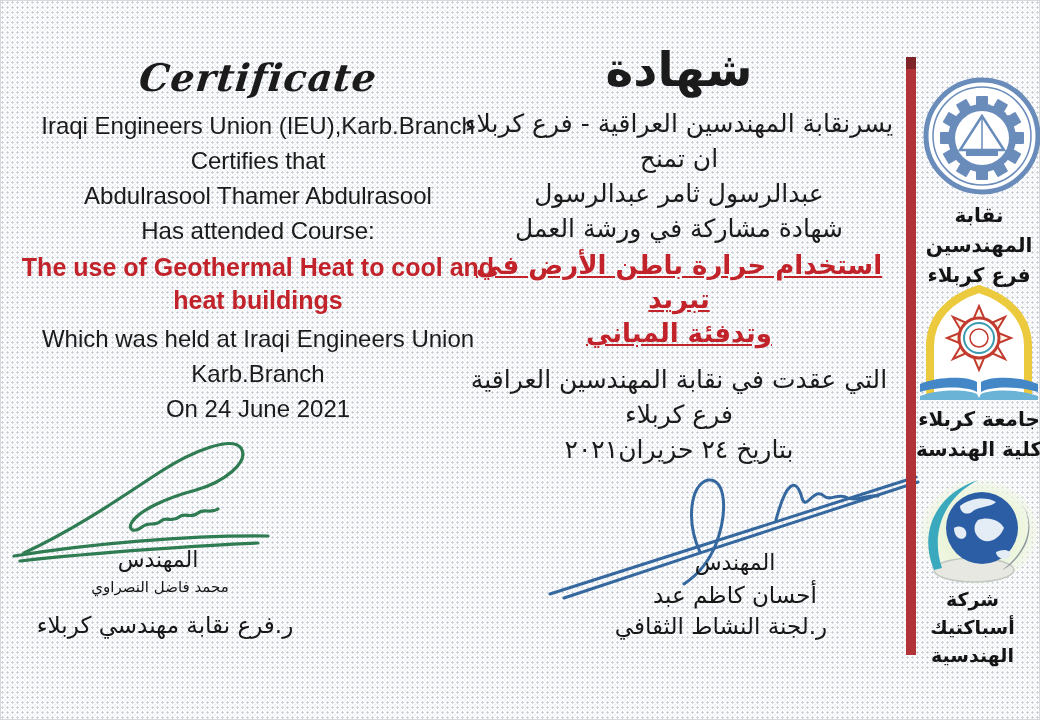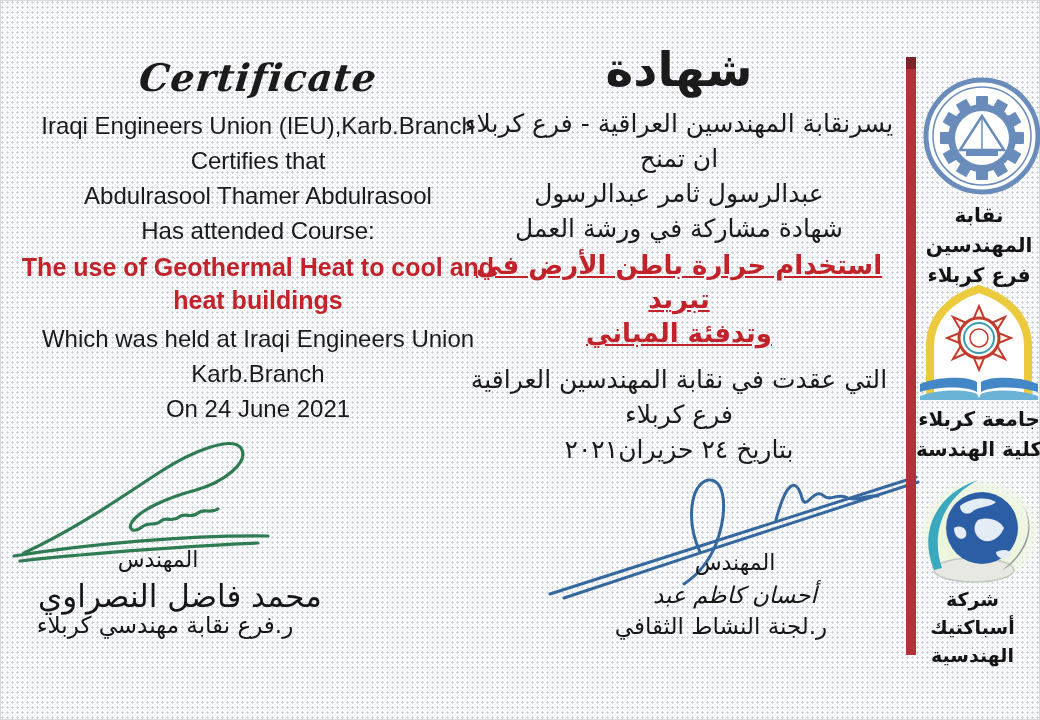--- a/index.html
+++ b/index.html
@@ -87,33 +87,33 @@
   <svg class="sig-svg" style="left:8px;top:432px;" width="310" height="135" viewBox="0 0 310 135">
     <g fill="none" stroke="#2f7b52" stroke-width="3.2" stroke-linecap="round">
       <path d="M16,121 C70,96 118,62 152,40 C186,18 224,4 233,16 C242,30 216,50 188,58
                C158,66 132,78 124,90 C119,98 126,101 134,95 C141,89 146,95 153,89
                C159,84 164,91 171,85 C177,80 183,87 190,81 C196,76 202,82 210,77"></path>
       <path d="M6,124 C80,112 180,103 260,104"></path>
       <path d="M12,129 C92,120 200,113 250,111"></path>
     </g>
   </svg>
   <div class="sig-caption" style="left:0px;top:547px;width:316px;font-size:22px;">المهندس</div>
-  <div class="sig-caption" style="left:0px;top:578px;width:320px;font-size:31px;padding-left:20px;">محمد فاضل النصراوي</div>
+  <div class="sig-caption" style="left:0px;top:578px;width:320px;font-size:15px;">محمد فاضل النصراوي</div>
   <div class="sig-caption" style="left:0px;top:612px;width:330px;font-size:23px;">ر.فرع نقابة مهندسي كربلاء</div>
 
   <svg class="sig-svg" style="left:538px;top:452px;" width="400" height="150" viewBox="0 0 400 150">
     <g fill="none" stroke="#35689f" stroke-width="3" stroke-linecap="round">
       <path d="M12,142 L378,25"></path>
       <path d="M26,146 C140,108 280,62 380,30"></path>
       <path d="M162,100 C148,70 152,32 170,28 C188,26 190,60 178,92 C170,112 158,124 146,132"></path>
       <path d="M238,68 C248,30 258,24 264,46 C268,60 276,34 286,44 C292,50 300,40 310,46 C318,50 330,42 340,44"></path>
     </g>
   </svg>
   <div class="sig-caption" style="left:585px;top:550px;width:300px;font-size:22px;">المهندس</div>
-  <div class="sig-caption" style="left:585px;top:582px;width:300px;font-size:23px;font-style:italic;">أحسان كاظم عبد</div>
+  <div class="sig-caption" style="left:585px;top:582px;width:300px;font-size:23px;">أحسان كاظم عبد</div>
   <div class="sig-caption" style="left:571px;top:613px;width:300px;font-size:23px;">ر.لجنة النشاط الثقافي</div>
 
   <div class="red-bar"></div>
 
   <svg class="logo" style="left:922px;top:72px;" width="120" height="132" viewBox="0 0 120 132">
     <circle cx="60" cy="64" r="56" fill="#ffffff" stroke="#6a8cba" stroke-width="5"></circle>
     <circle cx="60" cy="64" r="49" fill="none" stroke="#6a8cba" stroke-width="1.5"></circle>
     <defs>
         <path id="arcTop" d="M 24,62 A 38,38 0 0 1 96,62"></path>
       </defs>

